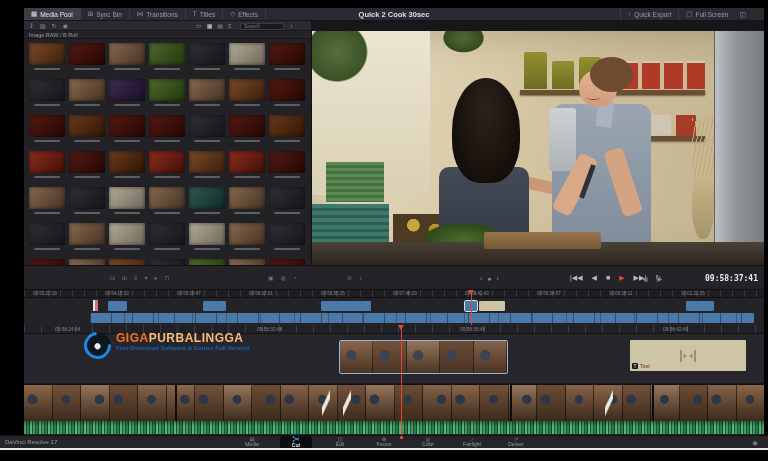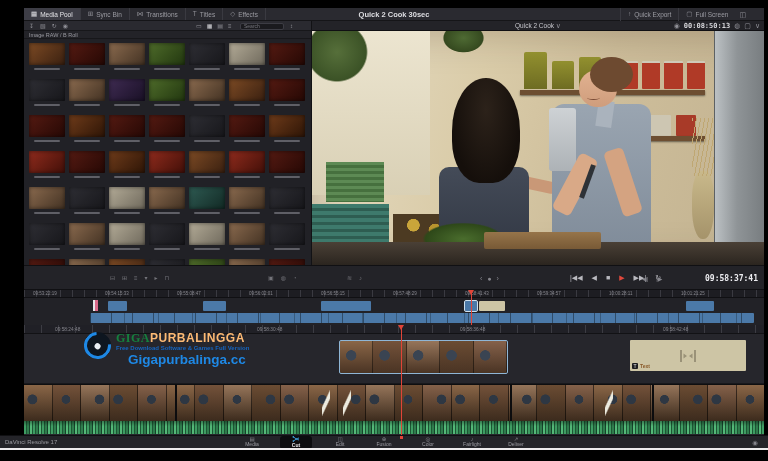--- a/index.html
+++ b/index.html
@@ -113,21 +113,21 @@
   #dt-film{left:0;top:59px;width:100%;height:37px;display:flex;overflow:hidden;background:#1a1a1e;border-top:1px solid #0e0e10;}
   #dt-film .fr{flex:0 0 28.5px;height:100%;border-right:1px solid rgba(0,0,0,.55);}
   .seam{position:absolute;top:59px;height:37px;width:2px;background:#0c0c0e;z-index:6;}
   .cutmark{position:absolute;top:59px;height:37px;width:8px;z-index:7;background:linear-gradient(115deg,rgba(0,0,0,0) 40%,#eceade 46%,#eceade 56%,rgba(0,0,0,0) 62%);}
   #dt-wave{left:0;top:96px;width:100%;height:13px;background-color:#10291c;z-index:8;background-image:linear-gradient(180deg,rgba(0,0,0,.35),rgba(0,0,0,0) 40%),repeating-linear-gradient(90deg,#3f9d63 0 2px,#1d5634 2px 3px,#2f7d4d 3px 5px,#16422a 5px 6px,#54b878 6px 8px,#1d5634 8px 9px);}
   
   #watermark{left:84px;top:332px;z-index:30;display:flex;gap:5px;align-items:flex-start;}
   #wm-logo{width:27px;height:27px;border-radius:50%;background:#0e1620;border:3px solid #1e88e5;border-top-color:rgba(0,0,0,0);transform:rotate(40deg);position:relative;}
   #wm-logo::after{content:"";position:absolute;left:8px;top:8px;width:6px;height:6px;border-radius:50%;background:#e8eef4;}
   #wm-l1{font-size:12px;font-weight:bold;letter-spacing:.5px;line-height:13px;white-space:nowrap;}
-  #wm-l1 .g1{color:#15803d;font-family:Liberation Serif, serif;}
+  #wm-l1 .g1{color:#f97316;}
   #wm-l1 .g2{color:#fdba74;}
   #wm-l2{font-size:6px;color:#1565c0;font-weight:bold;line-height:7px;white-space:nowrap;}
   #wm-l3{font-size:13.5px;color:#1e88e5;font-weight:bold;line-height:16px;padding-left:12px;white-space:nowrap;}
   
   #bottombar{left:0;top:435px;width:768px;height:13px;background:#242429;border-top:1px solid #101013;}
   #bb-left{position:absolute;left:5px;top:3px;color:#9a9aa0;font-size:6px;}
   #bb-tabs{position:absolute;left:0;right:0;top:0;height:13px;display:flex;justify-content:center;align-items:center;gap:12px;}
   .tab{display:flex;flex-direction:column;align-items:center;justify-content:center;width:32px;height:13px;gap:0px;}
   .tab .ic{font-size:5.5px;color:#85858c;line-height:5px;}
   .tab .tl{font-size:5px;color:#9d9da4;line-height:5.5px;}
@@ -384,30 +384,20 @@
         <div class="thumb">
           <div class="pic" style="background: linear-gradient(135deg, rgb(138, 106, 78), rgb(67, 50, 35));"></div>
         </div>
         <div class="thumb">
           <div class="pic" style="background: linear-gradient(135deg, rgb(84, 26, 18), rgb(38, 8, 4));"></div>
         </div>
       </div>
   </div>
 
   <div id="viewer" class="abs">
-    <div id="vw-header" class="abs">
-      <div id="vw-name"><span>Quick 2 Cook</span> <span class="ic">∨</span></div>
-      <div id="vw-right">
-        <span class="ic">◉</span>
-        <span id="vw-tc">00:08:50:13</span>
-        <span class="ic">◍</span>
-        <span class="ic">▢</span>
-        <span class="ic">∨</span>
-      </div>
-    </div>
     <div id="vw-video" class="abs">
       <div class="sc-window"></div>
         <div class="sc-plant1"></div>
         <div class="sc-plant2"></div>
       <div class="sc-fridge"></div>
       <div class="sc-bottles">
           <div></div>
           <div></div>
           <div></div>
         </div>
@@ -576,21 +566,20 @@
       <div class="playhead" id="dt-ph" style="top: 0px; height: 110px; left: 377px;">
         <div class="ph-head"></div>
       </div>
     </div>
 
   <div id="watermark" class="abs">
     <div id="wm-logo"></div>
     <div>
       <div id="wm-l1"><span class="g1">GIGA</span><span class="g2">PURBALINGGA</span></div>
       <div id="wm-l2">Free Download Software &amp; Games Full Version</div>
-      <div id="wm-l3">Gigapurbalinga.cc</div>
     </div>
   </div>
 
   <div id="bottombar" class="abs">
     <div id="bb-phtick"></div>
     <div id="bb-left">DaVinci Resolve 17</div>
     <div id="bb-tabs">
         <div class="tab">
           <span class="ic">▤</span>
           <span class="tl">Media</span>

